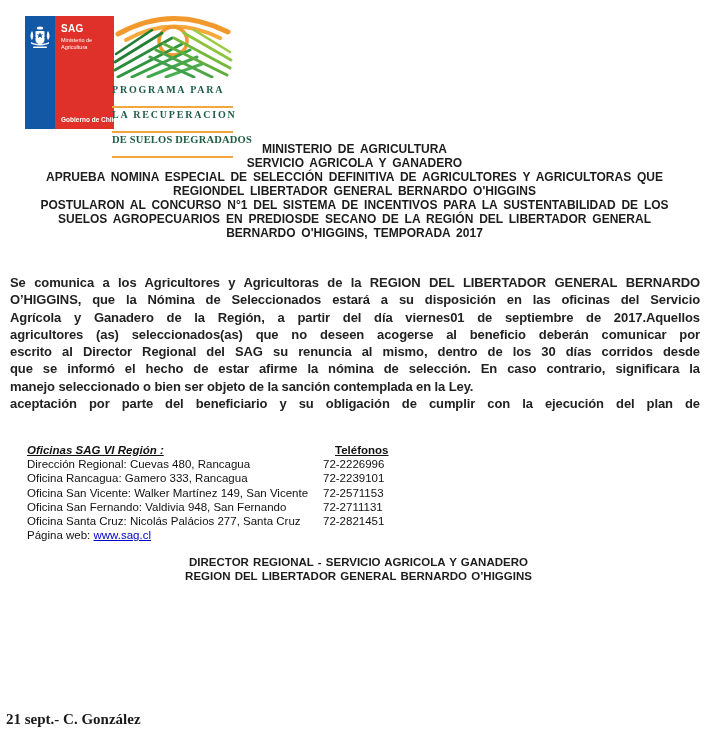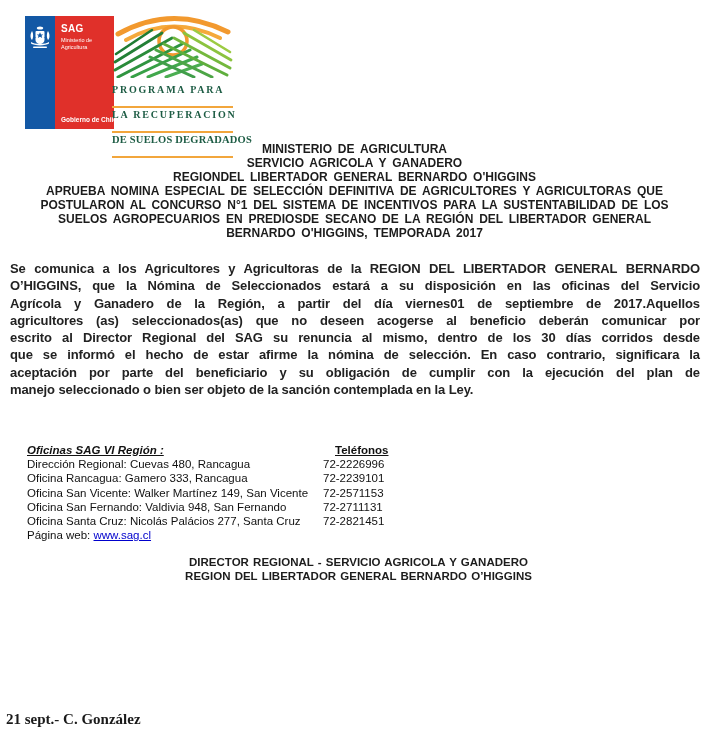--- a/index.html
+++ b/index.html
@@ -29,21 +29,21 @@
   .program-line.l1,.program-line.l2{font-size:10px;letter-spacing:1.8px;}
   .program-line.l3{font-size:10.5px;letter-spacing:.2px;}
   
   .header-block{
     position:absolute;top:142px;left:8px;right:8px;
     text-align:center;font-weight:bold;font-size:12px;line-height:14px;
     word-spacing:2.5px;color:#1c1c1c;
   }
   
   .body-block{
-    position:absolute;top:260px;left:10px;width:690px;
+    position:absolute;top:274px;left:10px;width:690px;
     font-weight:bold;font-size:13px;line-height:17.3px;
     letter-spacing:-.1px;color:#222222;
   }
   .body-line{text-align:justify;text-align-last:justify;white-space:normal;}
   .body-line.last{text-align-last:left;}
   
   .offices{
     position:absolute;top:443px;left:27px;width:420px;
     font-size:11.5px;line-height:14.2px;color:#111111;
   }
@@ -123,36 +123,36 @@
     <div class="program-text">
       <div class="program-line l1">PROGRAMA PARA</div>
       <div class="program-line l2">LA RECUPERACION</div>
       <div class="program-line l3">DE SUELOS DEGRADADOS</div>
     </div>
   </div>
 
   <div class="header-block">
     <div>MINISTERIO DE AGRICULTURA</div>
     <div>SERVICIO AGRICOLA Y GANADERO</div>
+    <div>APRUEBA NOMINA ESPECIAL DE SELECCIÓN DEFINITIVA DE AGRICULTORES Y AGRICULTORAS QUE</div>
     <div>REGIONDEL LIBERTADOR GENERAL BERNARDO O'HIGGINS</div>
-    <div>APRUEBA NOMINA ESPECIAL DE SELECCIÓN DEFINITIVA DE AGRICULTORES Y AGRICULTORAS QUE</div>
     <div>POSTULARON AL CONCURSO N°1 DEL SISTEMA DE INCENTIVOS PARA LA SUSTENTABILIDAD DE LOS</div>
     <div>SUELOS AGROPECUARIOS EN PREDIOSDE SECANO DE LA REGIÓN DEL LIBERTADOR GENERAL</div>
     <div>BERNARDO O'HIGGINS, TEMPORADA 2017</div>
   </div>
 
   <div class="body-block">
     <div class="body-line">Se comunica a los Agricultores y Agricultoras de la REGION DEL LIBERTADOR GENERAL BERNARDO</div>
     <div class="body-line">O’HIGGINS, que la Nómina de Seleccionados estará a su disposición en las oficinas del Servicio</div>
     <div class="body-line">Agrícola y Ganadero de la Región, a partir del día viernes01 de septiembre de 2017.Aquellos</div>
     <div class="body-line">agricultores (as) seleccionados(as) que no deseen acogerse al beneficio deberán comunicar por</div>
     <div class="body-line">escrito al Director Regional del SAG su renuncia al mismo, dentro de los 30 días corridos desde</div>
     <div class="body-line">que se informó el hecho de estar afirme la nómina de selección. En caso contrario, significara la</div>
+    <div class="body-line last">manejo seleccionado o bien ser objeto de la sanción contemplada en la Ley.</div>
     <div class="body-line">aceptación por parte del beneficiario y su obligación de cumplir con la ejecución del plan de</div>
-    <div class="body-line last">manejo seleccionado o bien ser objeto de la sanción contemplada en la Ley.</div>
   </div>
 
   <div class="offices">
     <div class="office-row">
       <span class="office-label office-title">Oficinas SAG VI Región :</span>
       <span class="phones-header">Teléfonos</span>
     </div>
     <div class="office-row">
       <span class="office-label">Dirección Regional: Cuevas 480, Rancagua</span>
       <span>72-2226996</span>

